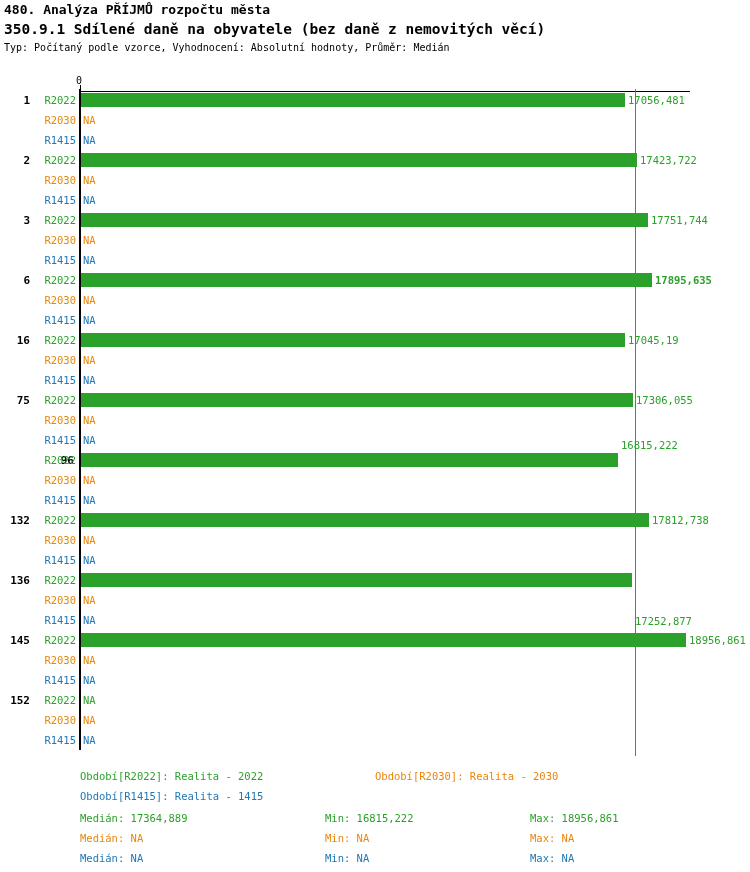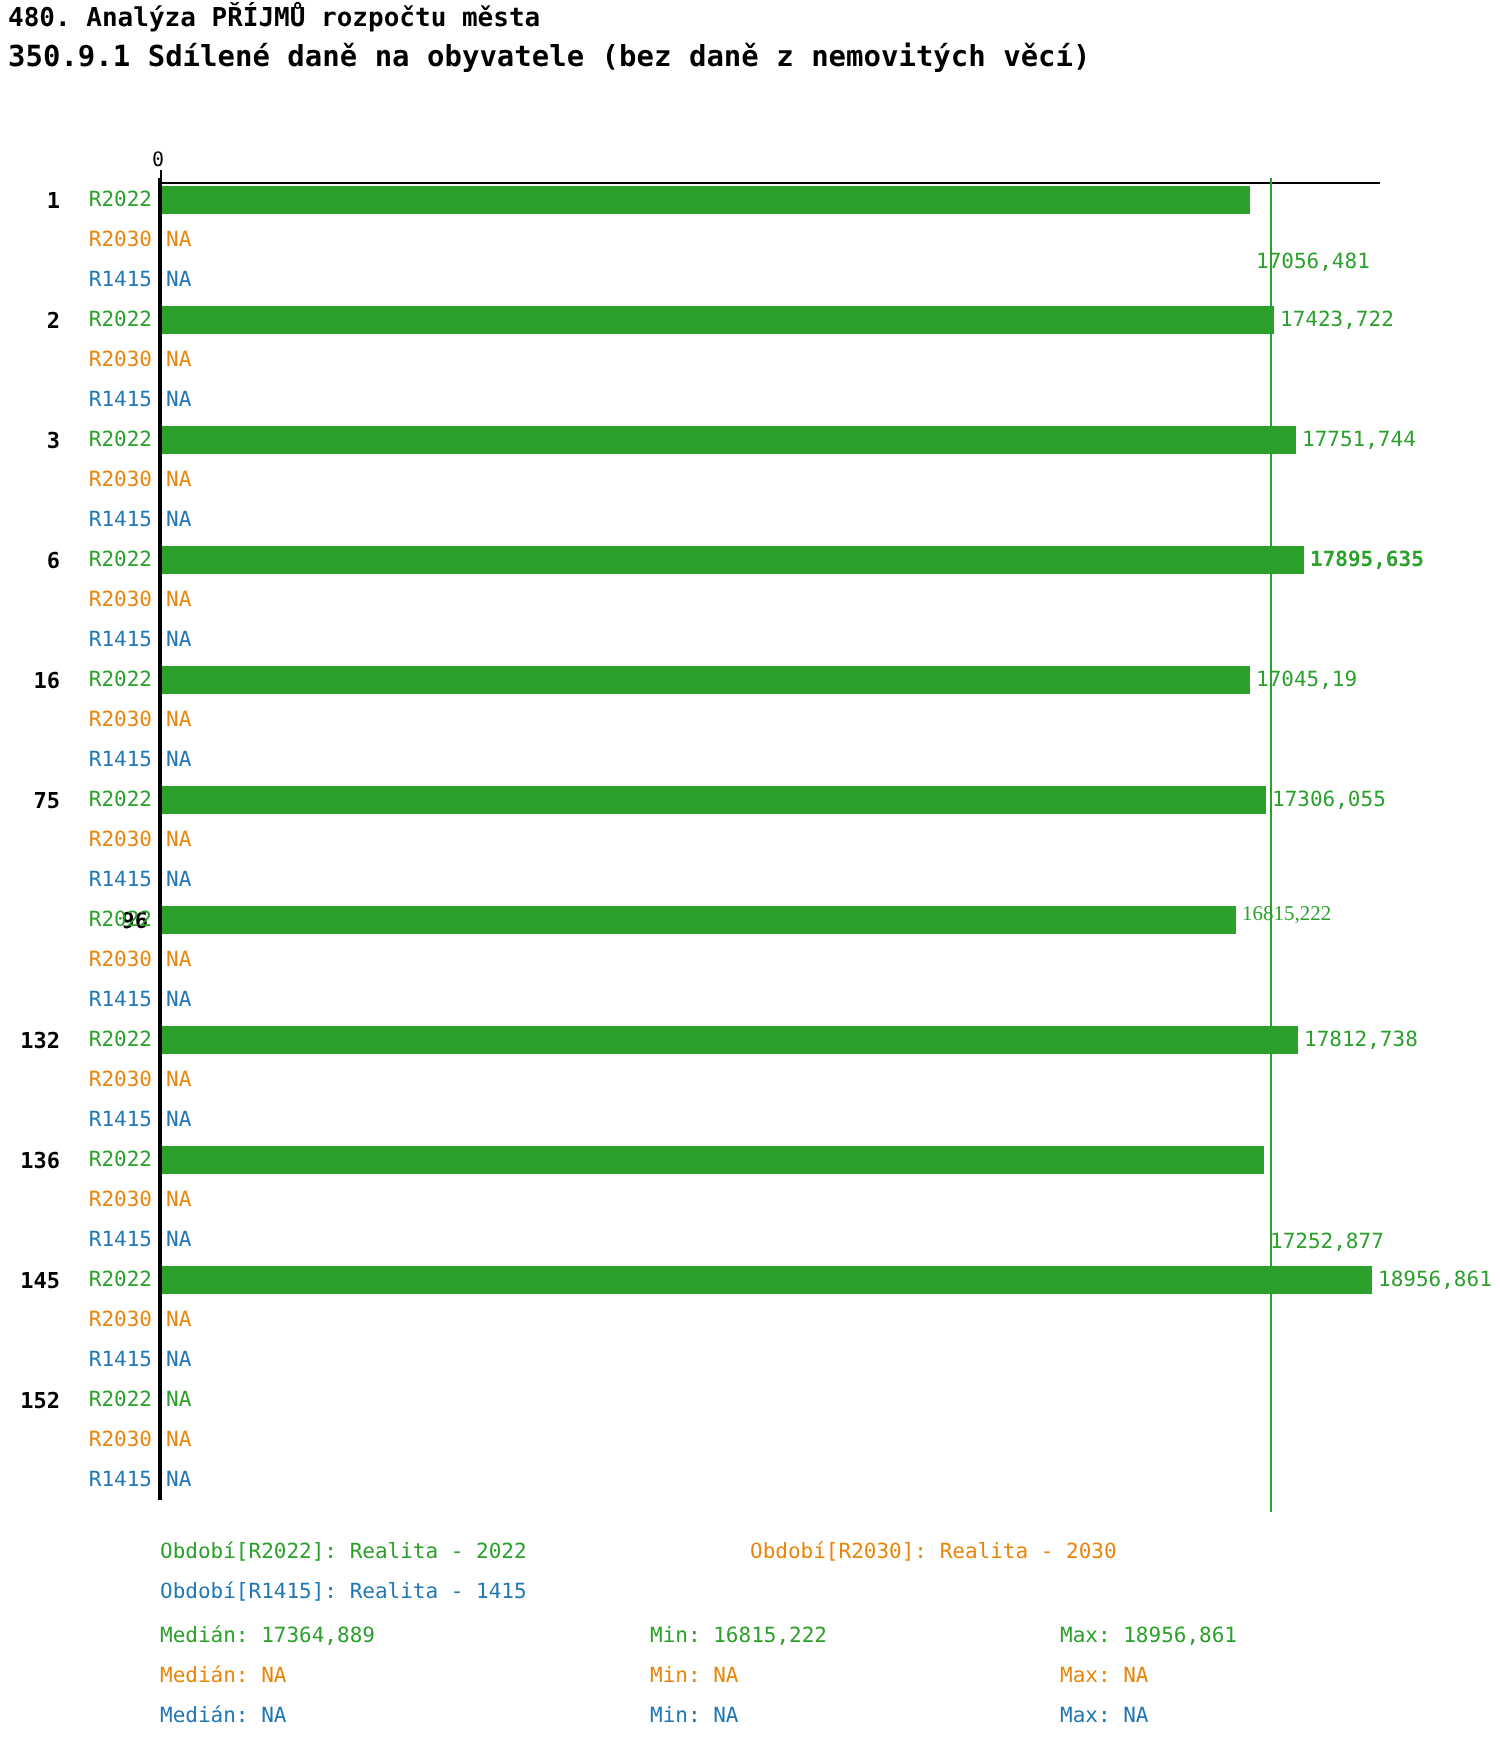--- a/index.html
+++ b/index.html
@@ -106,31 +106,32 @@
     white-space: nowrap;
   }
 </style>
 </head>
 <body>
 
 <div id="root">
 
   <div class="abs title-main">480. Analýza PŘÍJMŮ rozpočtu města</div>
   <div class="abs title-sub">350.9.1 Sdílené daně na obyvatele (bez daně z nemovitých věcí)</div>
+  <div class="abs title-meta">Typ: Počítaný podle vzorce, Vyhodnocení: Absolutní hodnoty, Průměr: Medián</div>
 
   <div class="abs" id="plot">
       <div class="abs top-rule" style="left: 80px; top: 29px; width: 610px;"></div>
       <div class="abs axis-zero-label" style="left: 76px; top: 13px;">0</div>
       <div class="abs axis-tick" style="left: 80px; top: 23px; height: 6px;"></div>
       <div class="abs axis-vline" style="left: 79px; top: 27px; height: 661px;"></div>
       <div class="abs median-line" style="left: 635px; top: 27px; height: 667px; background: rgb(43, 160, 43);"></div>
       <div class="abs group-label" style="left: 0px; width: 30px; top: 32px;">1</div>
       <div class="abs series-label" style="left: 36px; width: 40px; top: 32px; color: rgb(43, 160, 43);">R2022</div>
       <div class="abs bar" style="left: 81px; top: 31px; width: 544px; background: rgb(43, 160, 43);"></div>
-      <div class="abs bar-value" style="left: 628px; top: 31px; color: rgb(43, 160, 43); margin-top: 31px;">17056,481</div>
+      <div class="abs bar-value" style="left: 628px; top: 31px; color: rgb(43, 160, 43);">17056,481</div>
       <div class="abs series-label" style="left: 36px; width: 40px; top: 52px; color: rgb(232, 134, 12);">R2030</div>
       <div class="abs na-value" style="left: 83px; top: 51px; color: rgb(232, 134, 12);">NA</div>
       <div class="abs series-label" style="left: 36px; width: 40px; top: 72px; color: rgb(31, 119, 180);">R1415</div>
       <div class="abs na-value" style="left: 83px; top: 71px; color: rgb(31, 119, 180);">NA</div>
       <div class="abs group-label" style="left: 0px; width: 30px; top: 92px;">2</div>
       <div class="abs series-label" style="left: 36px; width: 40px; top: 92px; color: rgb(43, 160, 43);">R2022</div>
       <div class="abs bar" style="left: 81px; top: 91px; width: 556px; background: rgb(43, 160, 43);"></div>
       <div class="abs bar-value" style="left: 640px; top: 91px; color: rgb(43, 160, 43);">17423,722</div>
       <div class="abs series-label" style="left: 36px; width: 40px; top: 112px; color: rgb(232, 134, 12);">R2030</div>
       <div class="abs na-value" style="left: 83px; top: 111px; color: rgb(232, 134, 12);">NA</div>
@@ -164,21 +165,21 @@
       <div class="abs series-label" style="left: 36px; width: 40px; top: 332px; color: rgb(43, 160, 43);">R2022</div>
       <div class="abs bar" style="left: 81px; top: 331px; width: 552px; background: rgb(43, 160, 43);"></div>
       <div class="abs bar-value" style="left: 636px; top: 331px; color: rgb(43, 160, 43);">17306,055</div>
       <div class="abs series-label" style="left: 36px; width: 40px; top: 352px; color: rgb(232, 134, 12);">R2030</div>
       <div class="abs na-value" style="left: 83px; top: 351px; color: rgb(232, 134, 12);">NA</div>
       <div class="abs series-label" style="left: 36px; width: 40px; top: 372px; color: rgb(31, 119, 180);">R1415</div>
       <div class="abs na-value" style="left: 83px; top: 371px; color: rgb(31, 119, 180);">NA</div>
       <div class="abs group-label" style="left: 0px; width: 30px; top: 392px; padding-left: 44px;">96</div>
       <div class="abs series-label" style="left: 36px; width: 40px; top: 392px; color: rgb(43, 160, 43);">R2022</div>
       <div class="abs bar" style="left: 81px; top: 391px; width: 537px; background: rgb(43, 160, 43);"></div>
-      <div class="abs bar-value" style="left: 621px; top: 389px; color: rgb(43, 160, 43); font-family: Liberation Serif, serif;">16815,222</div>
+      <div class="abs bar-value" style="left: 621px; top: 376px; color: rgb(43, 160, 43);">16815,222</div>
       <div class="abs series-label" style="left: 36px; width: 40px; top: 412px; color: rgb(232, 134, 12);">R2030</div>
       <div class="abs na-value" style="left: 83px; top: 411px; color: rgb(232, 134, 12);">NA</div>
       <div class="abs series-label" style="left: 36px; width: 40px; top: 432px; color: rgb(31, 119, 180);">R1415</div>
       <div class="abs na-value" style="left: 83px; top: 431px; color: rgb(31, 119, 180);">NA</div>
       <div class="abs group-label" style="left: 0px; width: 30px; top: 452px;">132</div>
       <div class="abs series-label" style="left: 36px; width: 40px; top: 452px; color: rgb(43, 160, 43);">R2022</div>
       <div class="abs bar" style="left: 81px; top: 451px; width: 568px; background: rgb(43, 160, 43);"></div>
       <div class="abs bar-value" style="left: 652px; top: 451px; color: rgb(43, 160, 43);">17812,738</div>
       <div class="abs series-label" style="left: 36px; width: 40px; top: 472px; color: rgb(232, 134, 12);">R2030</div>
       <div class="abs na-value" style="left: 83px; top: 471px; color: rgb(232, 134, 12);">NA</div>

